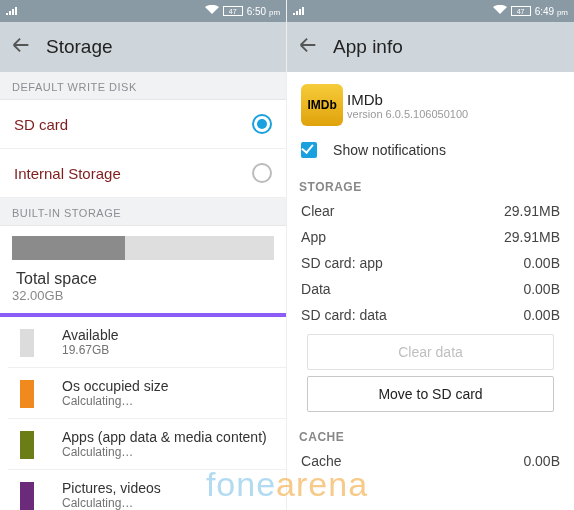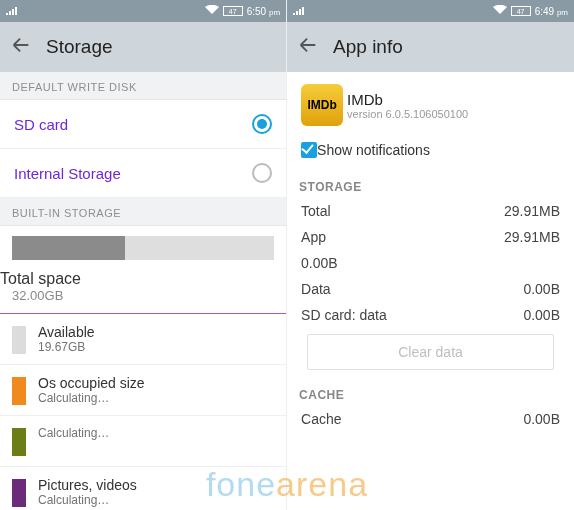--- a/index.html
+++ b/index.html
@@ -11,49 +11,49 @@
   .statusbar { height: 22px; background: #8a9aa5; color: #fff; display: flex; align-items: center; justify-content: space-between; padding: 0 6px; font-size: 10px; }
   .statusbar .left, .statusbar .right { display: flex; align-items: center; gap: 4px; }
 
   .titlebar { height: 50px; background: #cfd6db; display: flex; align-items: center; padding: 0 10px; gap: 14px; }
   .titlebar .back { color: #555; }
   .titlebar .title { font-size: 19px; color: #222; font-weight: 500; }
 
   .section-header { font-size: 11px; color: #8a8f94; letter-spacing: 0.5px; padding: 9px 12px 6px; background: #f1f2f3; border-bottom: 1px solid #e7e7e7; }
   .section-header.plain { background: #fff; border-bottom: none; padding: 12px 12px 4px; font-size: 12px; font-weight: 600; color: #888; }
 
-  .row { display: flex; align-items: center; justify-content: space-between; padding: 14px 14px; border-bottom: 1px solid #efefef; font-size: 15px; color: #6d28d9; }
+  .row { display: flex; align-items: center; justify-content: space-between; padding: 14px 14px; border-bottom: 1px solid #efefef; font-size: 15px; color: #7f1d1d; }
   .radio { width: 20px; height: 20px; border: 2px solid #bbb; border-radius: 50%; position: relative; }
   .radio.checked { border-color: #19a0de; }
   .radio.checked::after { content:''; position:absolute; width:10px; height:10px; background:#19a0de; border-radius:50%; top:3px; left:3px; }
 
   .bar-wrap { padding: 10px 12px 4px; }
   .bar { width: 100%; height: 24px; background: #dedede; position: relative; }
   .bar .filled { height: 100%; background: #8b8b8b; }
 
-  .total-line { padding: 6px 0 0; font-size: 16px; color: #333; }
-  .total-sub { padding: 0 12px 10px; font-size: 13px; color: #888; border-bottom: 1px solid #8b5cf6; }
-
-  .cat-row { display: flex; align-items: flex-start; gap: 12px; padding: 10px 12px; border-bottom: 1px solid #efefef; }
+  .total-line { padding: 6px 16px 0; font-size: 16px; color: #333; }
+  .total-sub { padding: 0 12px 10px; font-size: 13px; color: #888; border-bottom: 4px solid #8b5cf6; }
+
+  .cat-row { display: flex; align-items: flex-start; gap: 28px; padding: 10px 12px; border-bottom: 1px solid #efefef; margin-left: 8px; }
   .swatch { width: 14px; height: 28px; flex-shrink: 0; margin-top: 2px; }
   .cat-label { font-size: 14px; color: #333; }
   .cat-sub { font-size: 12px; color: #737373; }
 
   
   .app-head { display: flex; align-items: center; gap: 4px; padding: 12px 14px; }
   .app-icon { width: 42px; height: 42px; background: linear-gradient(#f6cc3a, #e0a20b); border-radius: 6px; display:flex; align-items:center; justify-content:center; font-weight:900; font-size:12px; color:#000; }
   .app-name { font-size: 15px; color: #222; }
   .app-ver { font-size: 11px; color: #999; }
 
   .btn-row { display: flex; gap: 8px; padding: 0 12px 8px; }
   .btn { flex:1; height: 36px; border: 1px solid #c8c8c8; border-radius: 2px; background: #fff; color: #222; font-size: 14px; display:flex; align-items:center; justify-content:center; }
   .btn.disabled { color: #bfbfbf; border-color: #e0e0e0; }
   .btn.full { margin: 6px 20px; }
 
-  .check-row { display: flex; align-items: center; gap: 0; padding: 4px 14px 10px; font-size: 14px; color: #333; }
+  .check-row { display: flex; align-items: center; gap: 16px; padding: 4px 14px 10px; font-size: 14px; color: #333; }
   .checkbox { width: 16px; height: 16px; background: #19a0de; border-radius: 2px; position: relative; }
   .checkbox::after { content:''; position:absolute; left:3px; top:0px; width:5px; height:9px; border: solid #fff; border-width: 0 2px 2px 0; transform: rotate(40deg); }
 
   .kv-row { display: flex; justify-content: space-between; padding: 5px 14px; font-size: 14px; color: #333; }
   .kv-row .k { color:#444; }
   .kv-row .v { color:#444; }
 
   .watermark { position:absolute; bottom:6px; left:50%; transform:translateX(-50%); font-size:34px; font-weight:300; letter-spacing:1px; pointer-events:none; opacity:0.6; }
   .watermark .a{color:#7fc4e8}.watermark .b{color:#f3a73b}
 </style>
@@ -124,20 +124,21 @@
         <div class="cat-row">
           <div class="swatch" style="background:#f08a1e"></div>
           <div>
             <div class="cat-label">Os occupied size</div>
             <div class="cat-sub">Calculating…</div>
           </div>
         </div>
         <div class="cat-row">
           <div class="swatch" style="background:#6b7d16"></div>
           <div>
+            <div class="cat-label">Apps (app data &amp; media content)</div>
             <div class="cat-sub">Calculating…</div>
           </div>
         </div>
         <div class="cat-row">
           <div class="swatch" style="background:#6b2a7a"></div>
           <div>
             <div class="cat-label">Pictures, videos</div>
             <div class="cat-sub">Calculating…</div>
           </div>
         </div>
@@ -183,41 +184,43 @@
 
 
     <div class="check-row">
       <span class="checkbox"></span>
       <span>Show notifications</span>
     </div>
 
     <div class="section-header plain">STORAGE</div>
     <div id="storage-rows">
         <div class="kv-row">
-          <span class="k">Total</span>
+          <span class="k">Clear</span>
           <span class="v">29.91MB</span>
         </div>
         <div class="kv-row">
           <span class="k">App</span>
           <span class="v">29.91MB</span>
         </div>
         <div class="kv-row">
+          <span class="k">SD card: app</span>
           <span class="v">0.00B</span>
         </div>
         <div class="kv-row">
           <span class="k">Data</span>
           <span class="v">0.00B</span>
         </div>
         <div class="kv-row">
           <span class="k">SD card: data</span>
           <span class="v">0.00B</span>
         </div>
       </div>
 
     <div class="btn full disabled">Clear data</div>
+    <div class="btn full">Move to SD card</div>
 
     <div class="section-header plain">CACHE</div>
     <div class="kv-row">
       <span class="k">Cache</span>
       <span class="v">0.00B</span>
     </div>
 
   </div>
 
 </div>

